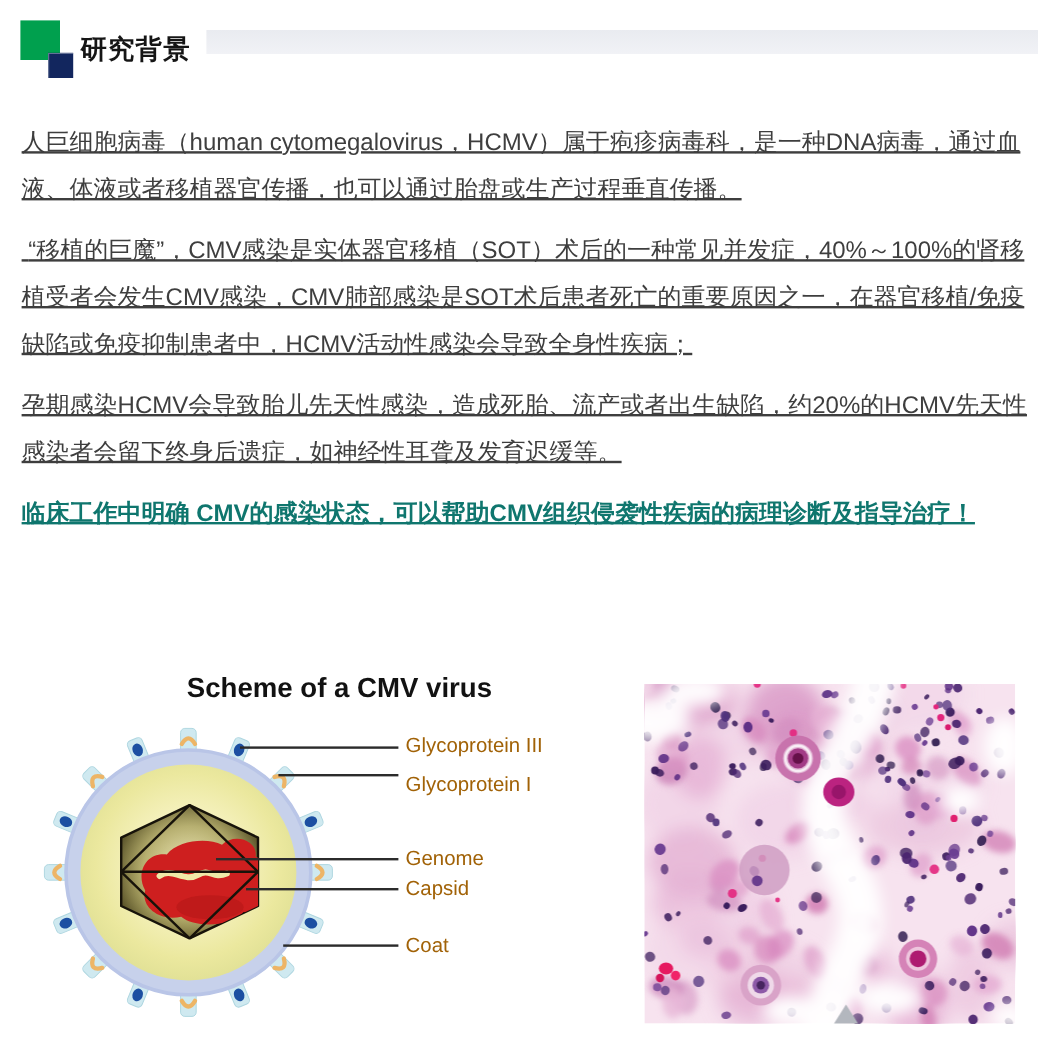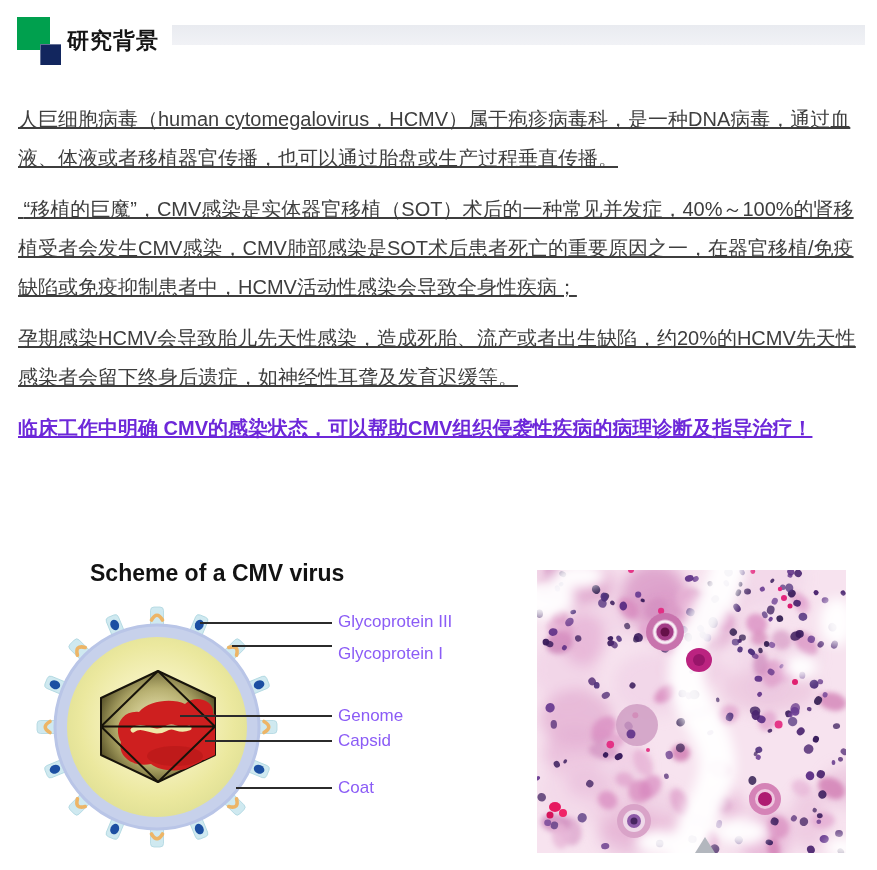--- a/index.html
+++ b/index.html
@@ -9,27 +9,27 @@
   
   .header{position:absolute;left:0;top:0;width:877px;height:64px;text-align:center;}
   .logo-green{position:absolute;left:17px;top:17px;width:33px;height:33px;background:#00a04e;}
   .logo-navy{position:absolute;left:40px;top:44px;width:21px;height:21px;background:#12265e;box-shadow:inset 1px 1px 0 rgba(255,255,255,.35);}
   .page-title{position:absolute;left:67px;top:26px;font-size:22px;font-weight:bold;color:#151515;letter-spacing:1px;white-space:nowrap;}
   .header-bar{position:absolute;left:172px;top:25px;width:693px;height:20px;background:linear-gradient(to bottom,#e9ebf0,#f1f2f6);}
 
   
   .content{position:absolute;left:18px;top:100px;width:842px;}
   .content p{margin:0 0 12px 0;font-size:20px;line-height:39px;color:#3e3e3e;white-space:pre-wrap;text-decoration:underline;}
-  .content p.highlight{margin-top:6px;font-weight:bold;color:#6d28d9;}
+  .content p.highlight{margin-top:6px;font-weight:bold;color:#0f766e;}
 
   
   .figures{position:absolute;left:0;top:556px;width:877px;height:314px;}
-  .virus-title{position:absolute;left:90px;top:4px;width:320px;text-align:left;font-size:23px;font-weight:bold;color:#121212;white-space:nowrap;}
+  .virus-title{position:absolute;left:90px;top:4px;width:320px;text-align:right;font-size:23px;font-weight:bold;color:#121212;white-space:nowrap;}
   .virus-svg{position:absolute;left:25px;top:34px;}
-  .vlabel{position:absolute;left:338px;font-size:17px;color:#8b5cf6;white-space:nowrap;}
+  .vlabel{position:absolute;left:338px;font-size:17px;color:#a16207;white-space:nowrap;}
   .vline{position:absolute;height:0;border-top:2px solid #2b2b2b;}
   .histo{position:absolute;left:537px;top:14px;width:309px;height:283px;}
   .histo svg{display:block;}
 </style>
 </head>
 <body>
 
 <div class="page">
 
   <div class="header">

